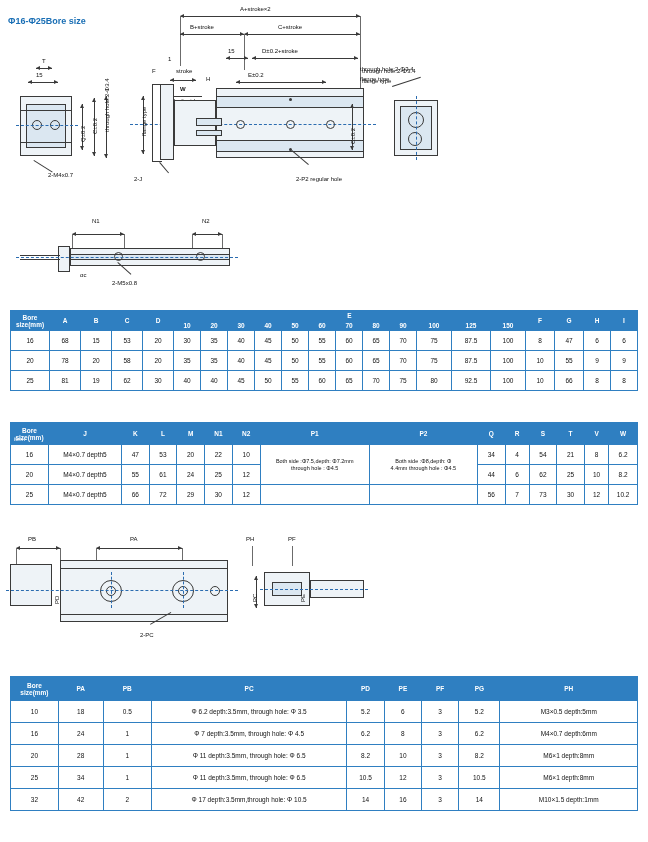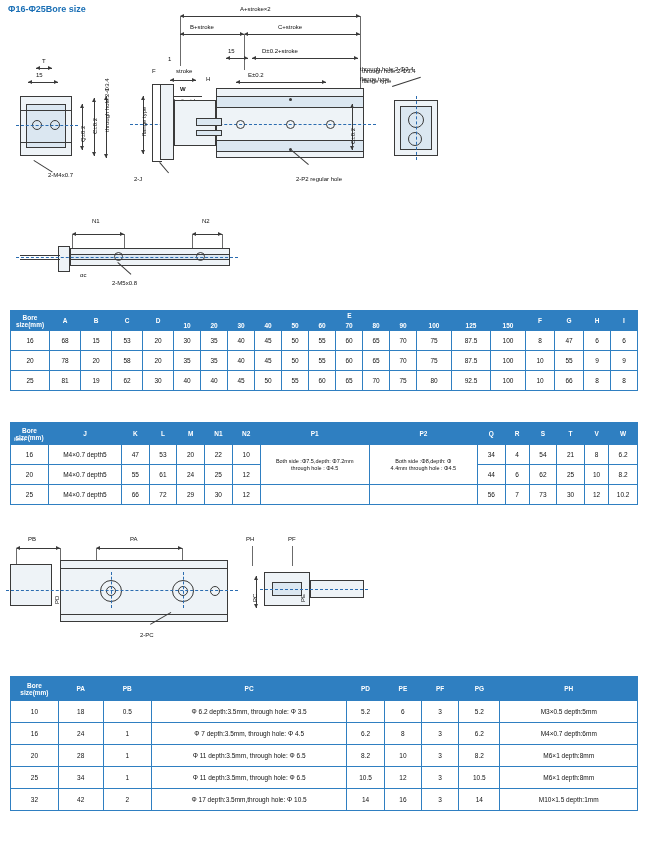--- a/index.html
+++ b/index.html
@@ -9,21 +9,21 @@
     font-family:"Liberation Sans", sans-serif;
     font-size:7px;
     color:#111;
     position:relative;
     overflow:hidden;
   }
   .page{position:relative;width:648px;height:842px;}
 
   
   .main-title{
-    position:absolute;left:8px;top:4px;
+    position:absolute;left:8px;top:16px;
     font-size:9px;color:#1a6fb5;font-weight:bold;
   }
 
   
   .draw{position:absolute;}
   .ln{position:absolute;background:#3a3a3a;}
   .ln.h{height:1px;}
   .ln.v{width:1px;}
   .thin{background:#6b6b6b;}
   .cen-h{position:absolute;height:0;border-top:1px dashed #2b6cb0;}

